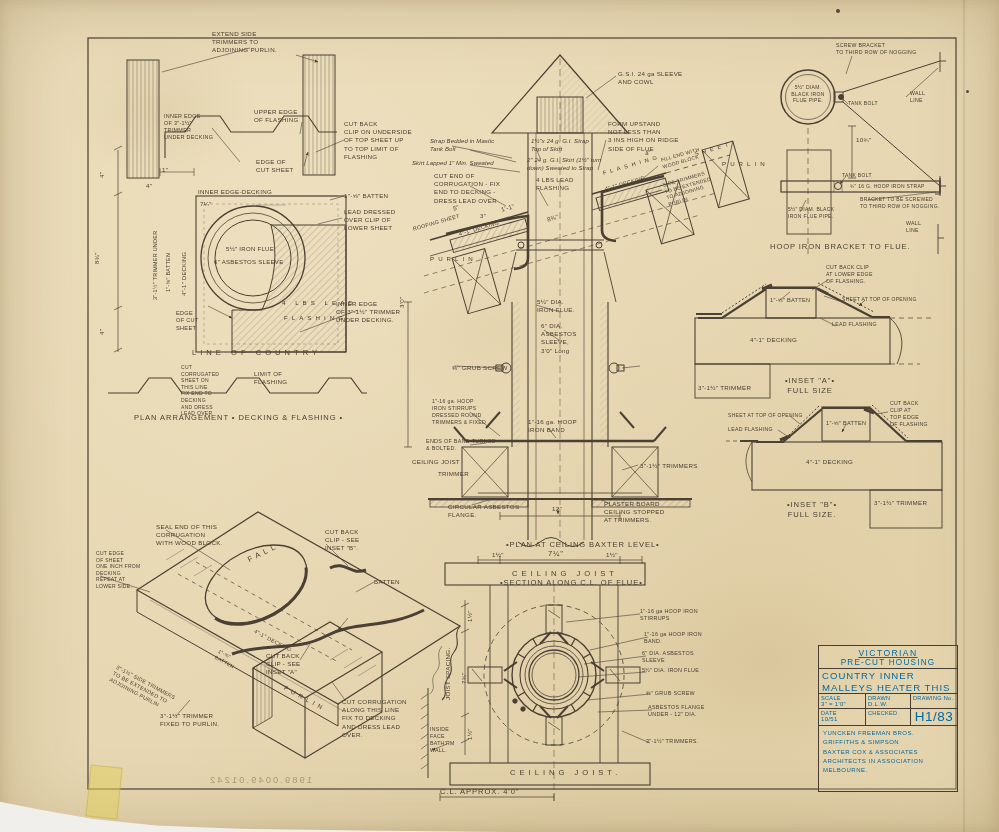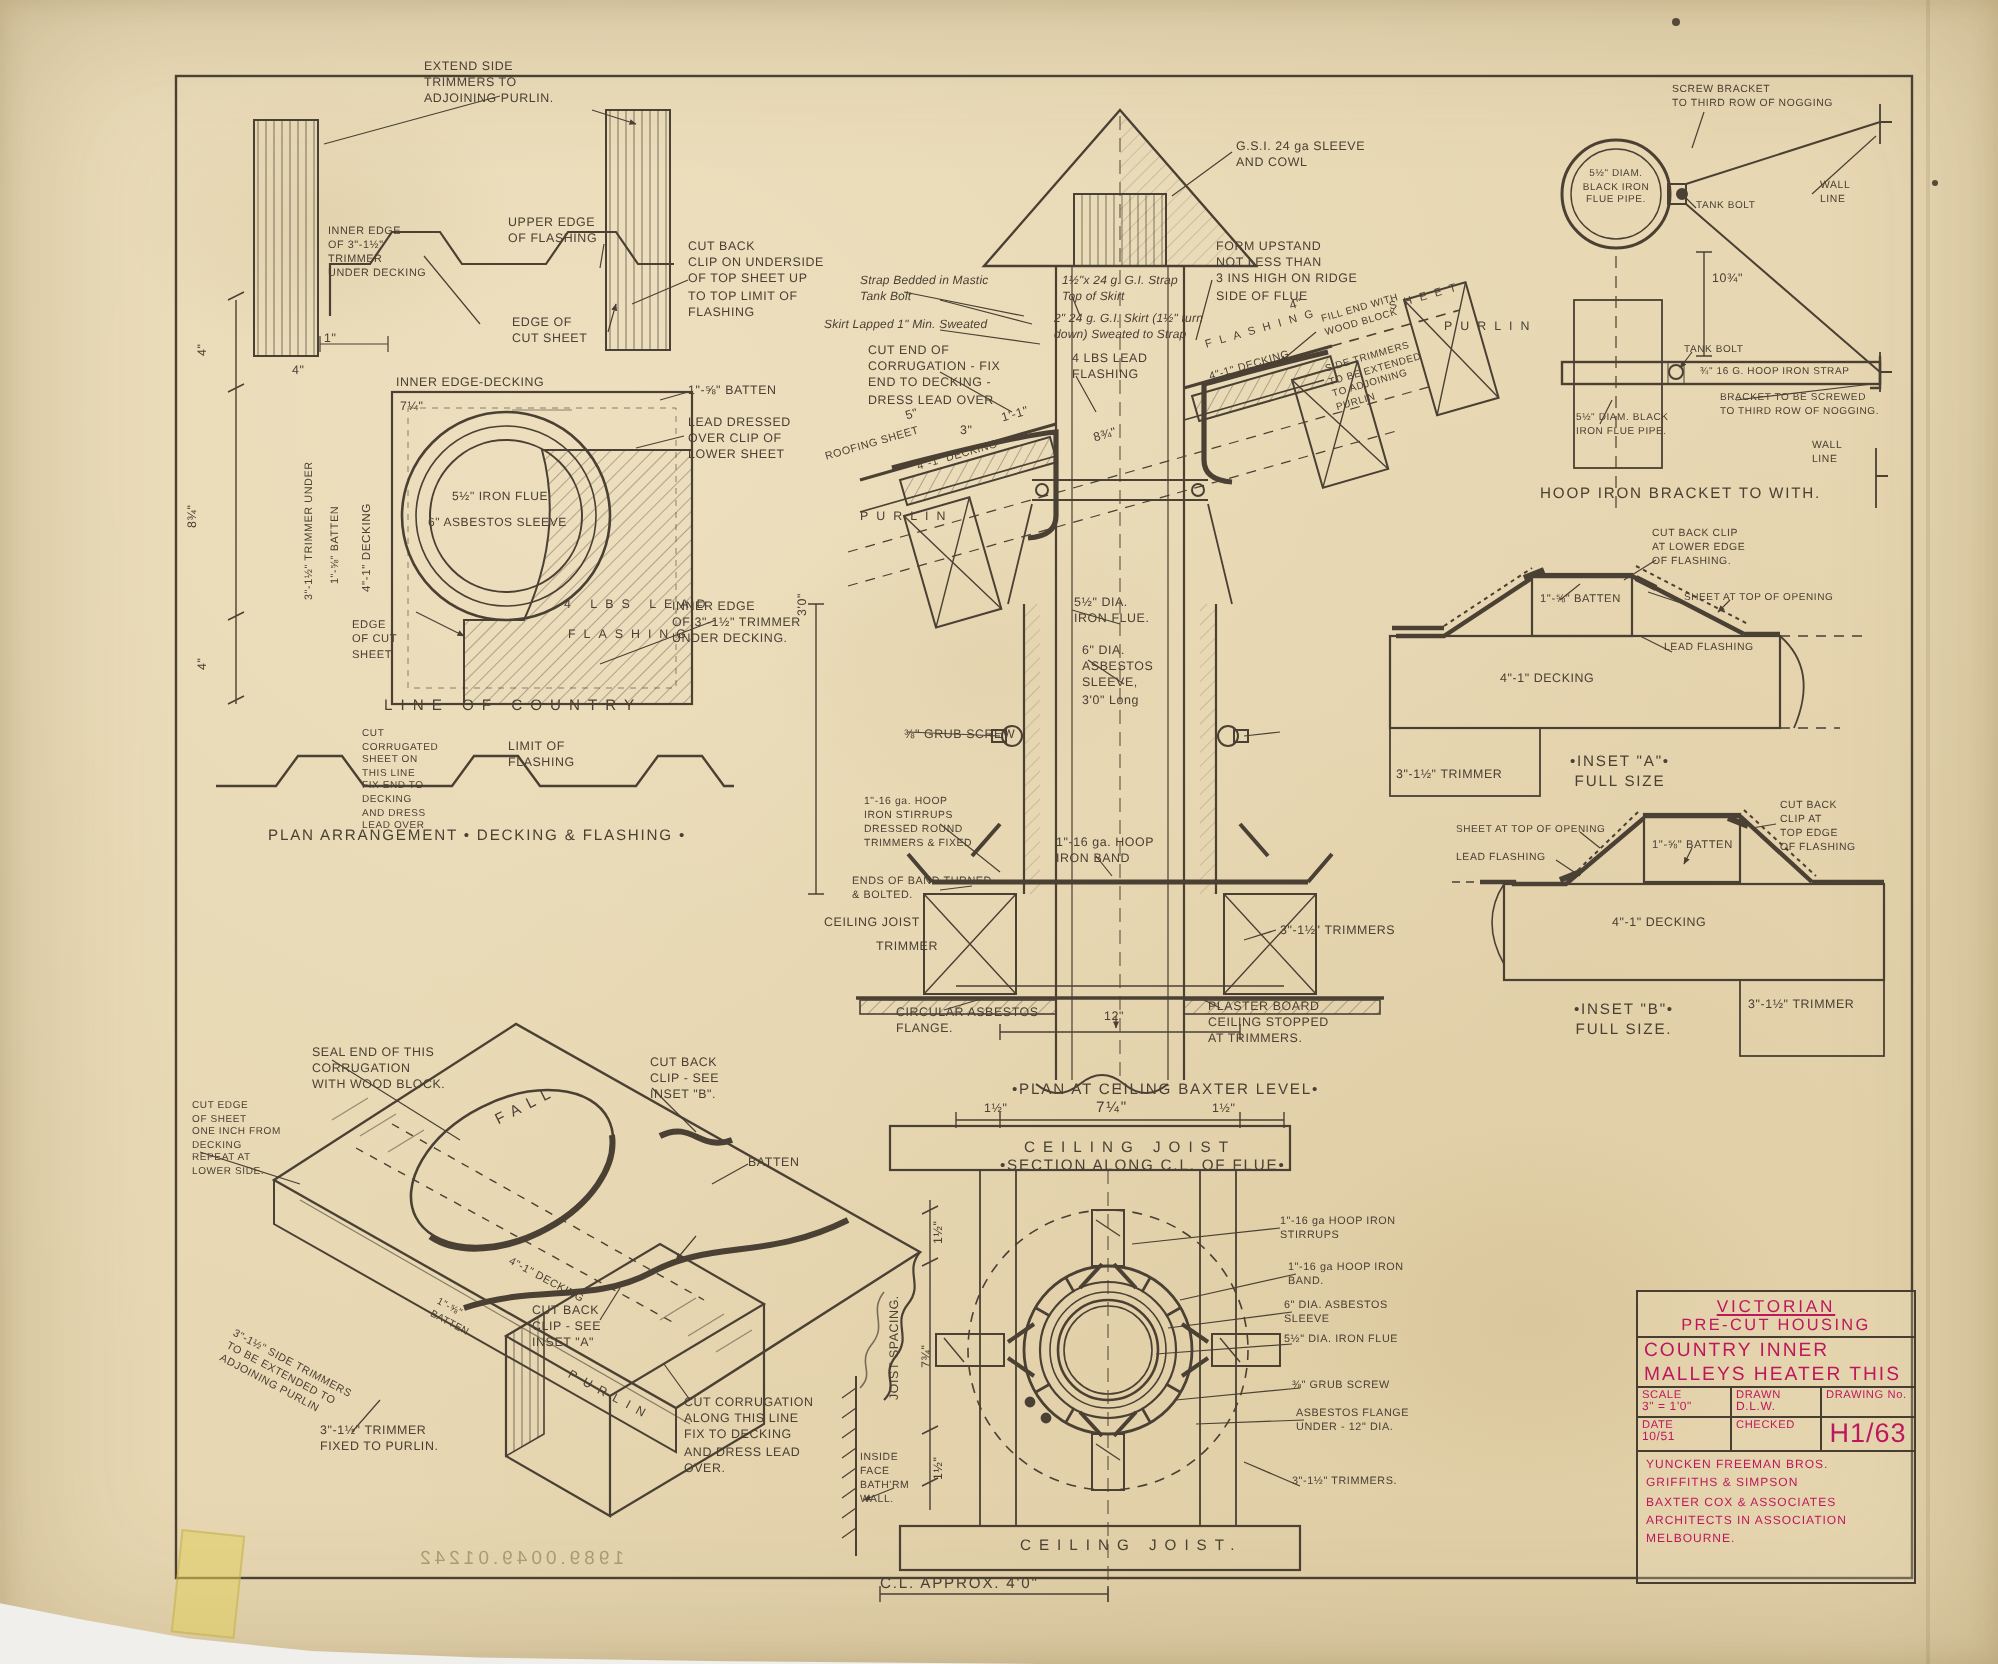--- a/index.html
+++ b/index.html
@@ -22,21 +22,21 @@
   .ann{position:absolute;font-size:6.2px;line-height:1.32;white-space:pre-line;
        letter-spacing:.3px;color:#4a4034;transform-origin:left top;}
   .cap{font-size:7.6px;letter-spacing:.9px;}
   .sp{letter-spacing:4px;}
   .its{font-style:italic;font-size:6px;letter-spacing:.1px;}
   .ctr{text-align:center;}
   .pencil{position:absolute;left:112px;top:774px;width:200px;font-size:9.5px;
           color:rgba(125,108,70,.55);transform:scale(-1,1);letter-spacing:2px;}
   
   .tblock{position:absolute;left:818px;top:645px;width:138px;height:145px;
-          border:1.6px solid #473d30;color:#be185d;background:rgba(240,226,190,.25);}
+          border:1.6px solid #473d30;color:#0369a1;background:rgba(240,226,190,.25);}
   .tb-c{text-align:center;}
   .tb-l1{font-size:8.6px;letter-spacing:1.4px;padding-top:2px;text-decoration:underline;}
   .tb-l2{font-size:8.2px;letter-spacing:1.2px;padding-bottom:1px;}
   .tb-big{font-size:9.6px;letter-spacing:1px;padding:1px 3px 0;}
   .tb-rule{border-top:1.2px solid #473d30;}
   .tb-grid{display:flex;border-top:1.2px solid #473d30;}
   .tb-cell{padding:1px 2px;font-size:5.6px;letter-spacing:.3px;}
   .tb-col1{width:42px;border-right:1.1px solid #473d30;}
   .tb-col2{width:40px;border-right:1.1px solid #473d30;}
   .tb-col3{flex:1;}
@@ -378,21 +378,21 @@
 LINE</span>
       <span class="ann" style="left: 856px; top: 136px;">10¾"</span>
       <span class="ann" style="left: 842px; top: 172px; font-size: 5px;">TANK BOLT</span>
       <span class="ann" style="left: 850px; top: 183px; font-size: 5px;">¾" 16 G. HOOP IRON STRAP</span>
       <span class="ann" style="left: 860px; top: 196px; font-size: 5px;">BRACKET TO BE SCREWED
 TO THIRD ROW OF NOGGING.</span>
       <span class="ann" style="left: 906px; top: 220px; font-size: 5.2px;">WALL
 LINE</span>
       <span class="ann" style="left: 788px; top: 206px; font-size: 5px;">5½" DIAM. BLACK
 IRON FLUE PIPE.</span>
-      <span class="ann cap" style="left: 770px; top: 242px;">HOOP IRON BRACKET TO WITH.</span>
+      <span class="ann cap" style="left: 770px; top: 242px;">HOOP IRON BRACKET TO FLUE.</span>
       <span class="ann" style="left: 826px; top: 264px; font-size: 5.2px;">CUT BACK CLIP
 AT LOWER EDGE
 OF FLASHING.</span>
       <span class="ann" style="left: 770px; top: 297px; font-size: 5.6px;">1"-⅝" BATTEN</span>
       <span class="ann" style="left: 842px; top: 296px; font-size: 5px;">SHEET AT TOP OF OPENING</span>
       <span class="ann" style="left: 832px; top: 321px; font-size: 5.2px;">LEAD FLASHING</span>
       <span class="ann" style="left: 750px; top: 336px;">4"-1" DECKING</span>
       <span class="ann" style="left: 698px; top: 384px;">3"-1½" TRIMMER</span>
       <span class="ann cap ctr" style="left: 780px; top: 376px; width: 60px;">•INSET "A"•
 FULL SIZE</span>
@@ -483,21 +483,21 @@
     </div>
     <div class="tb-grid">
       <div class="tb-cell tb-col1">
         <span>DATE</span><br>
         <span class="tb-val">10/51</span>
       </div>
       <div class="tb-cell tb-col2">
         <span>CHECKED</span>
         <span></span>
       </div>
-      <div class="tb-cell tb-col3 tb-no">H1/63</div>
+      <div class="tb-cell tb-col3 tb-no">H1/83</div>
     </div>
     <div class="tb-firm">
       <span>YUNCKEN FREEMAN BROS.</span><br>
       <span>GRIFFITHS &amp; SIMPSON</span><br>
       <span>BAXTER COX &amp; ASSOCIATES</span><br>
       <span>ARCHITECTS IN ASSOCIATION</span><br>
       <span>MELBOURNE.</span>
     </div>
   </div>
 

